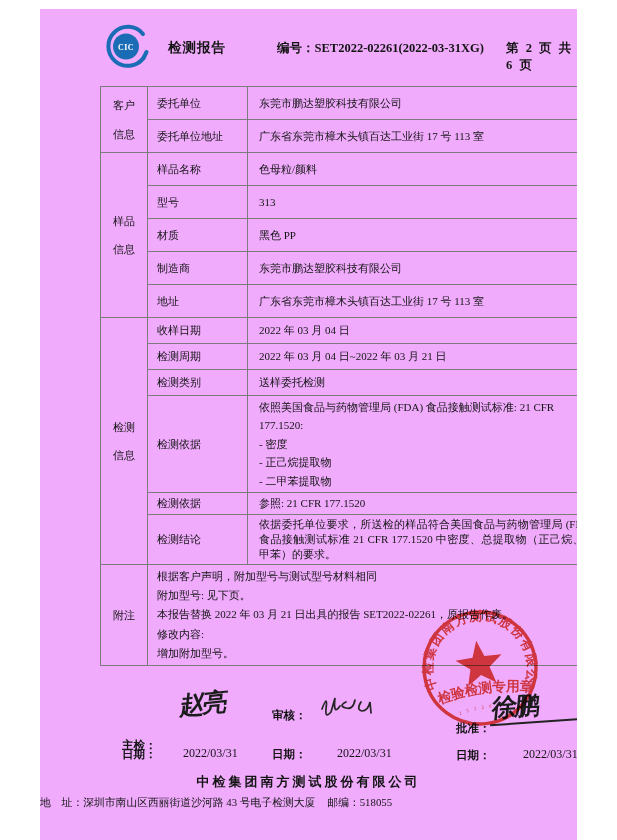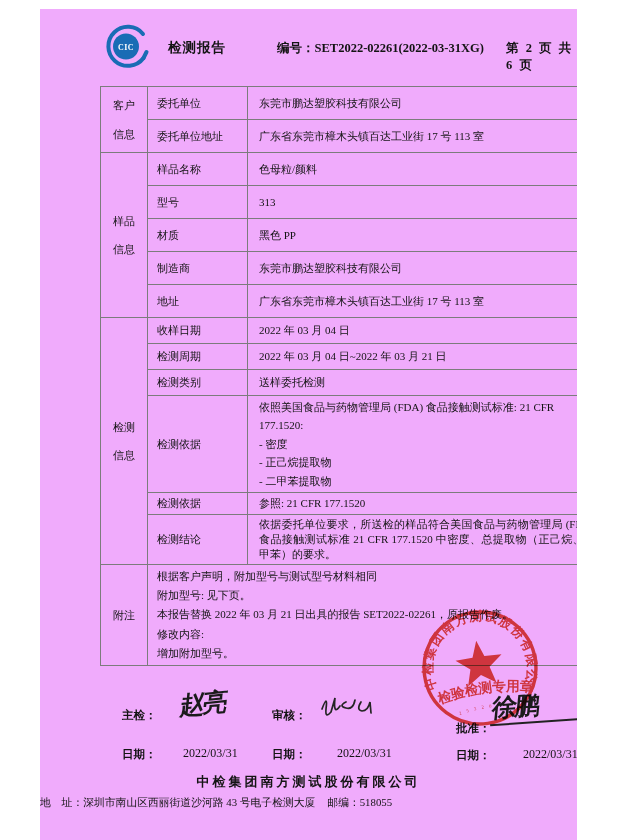--- a/index.html
+++ b/index.html
@@ -152,21 +152,21 @@
         <div>根据客户声明，附加型号与测试型号材料相同</div>
         <div>附加型号: 见下页。</div>
         <div>本报告替换 2022 年 03 月 21 日出具的报告 SET2022-02261，原报告作废。</div>
         <div>修改内容:</div>
         <div>增加附加型号。</div>
       </td>
     </tr>
   </tbody>
     </table>
 
-  <div class="slabel" style="left:82px; top:699px;">主检：</div>
+  <div class="slabel" style="left:82px; top:729px;">主检：</div>
   <div class="sig-text" style="left:140px; top:678px;">赵亮</div>
 
   <div class="slabel" style="left:232px; top:699px;">审核：</div>
   <svg class="sig-svg" style="left:276px; top:676px;" width="80" height="40" viewBox="0 0 80 40">
     <path d="M6,24 q6,-16 4,0 q-1,10 5,3 l4,-14 q-2,18 5,8 m6,-4 q-8,4 0,6 q7,2 9,-8 m6,2 q-5,8 1,9 q6,0 8,-9 l1,11" fill="none" stroke="#252525" stroke-width="1.7" stroke-linecap="round"></path>
   </svg>
 
   <div class="slabel" style="left:416px; top:712px;">批准：</div>
   <div class="sig-text" style="left:452px; top:681px; transform:rotate(-4deg) skewX(-10deg);">徐鹏</div>
   <div class="sig3-underline" style="left:450px; top:712px;"></div>

